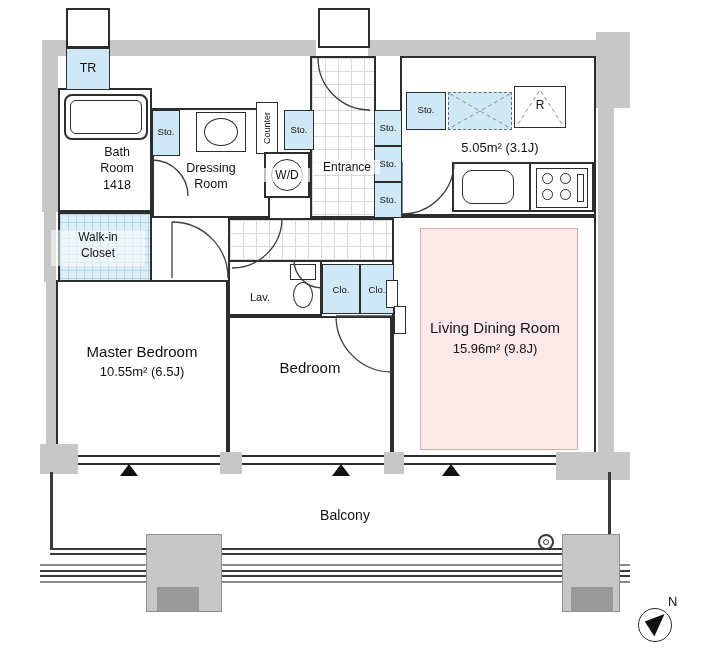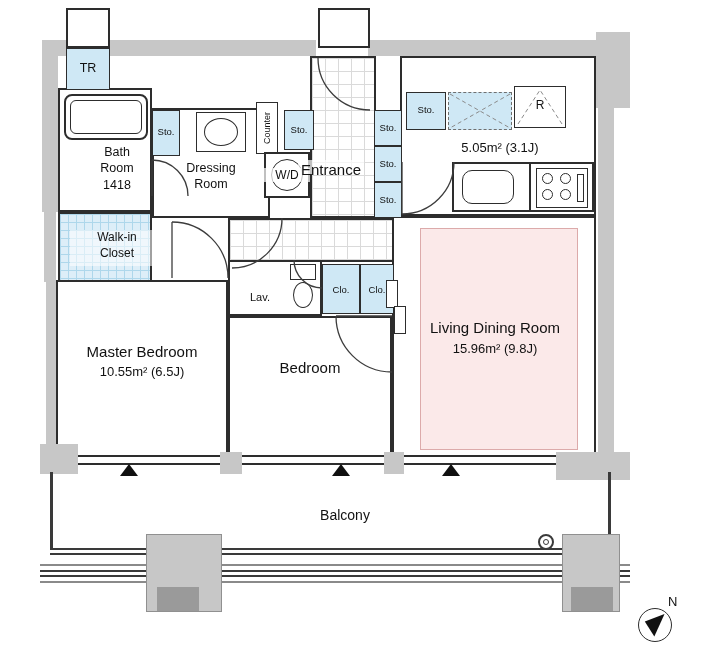--- a/index.html
+++ b/index.html
@@ -170,31 +170,31 @@
   <div class="abs lbl small" style="left:66px;top:60px;width:44px;height:16px">TR</div>
   <div class="abs lbl small" style="left:70px;top:144px;width:94px;height:56px">
     <div>Bath</div>
     <div>Room</div>
     <div>1418</div>
   </div>
   <div class="abs lbl small" style="left:152px;top:160px;width:118px;height:36px">
     <div>Dressing</div>
     <div>Room</div>
   </div>
-  <div class="abs lbl" style="left:70px;top:230px;width:94px;height:36px;font-size:12px;background:rgba(255,255,255,.55)">
+  <div class="abs lbl" style="left:51px;top:230px;width:94px;height:36px;font-size:12px;background:rgba(255,255,255,.55)">
     <div>Walk-in</div>
     <div>Closet</div>
   </div>
   <div class="abs lbl tiny" style="left:152px;top:126px;width:28px;height:12px">Sto.</div>
   <div class="abs lbl tiny" style="left:284px;top:124px;width:30px;height:12px">Sto.</div>
   <div class="abs lbl tiny" style="left:374px;top:122px;width:28px;height:12px">Sto.</div>
   <div class="abs lbl tiny" style="left:374px;top:158px;width:28px;height:12px">Sto.</div>
   <div class="abs lbl tiny" style="left:374px;top:194px;width:28px;height:12px">Sto.</div>
   <div class="abs lbl tiny" style="left:406px;top:104px;width:40px;height:12px">Sto.</div>
-  <div class="abs lbl" style="left:298px;top:160px;width:66px;height:14px;font-size:15px;background:rgba(255,255,255,.7)">Entrance</div>
+  <div class="abs lbl" style="left:314px;top:160px;width:66px;height:14px;font-size:12px;background:rgba(255,255,255,.7)">Entrance</div>
   <div class="abs lbl area" style="left:410px;top:140px;width:180px;height:16px">5.05m² (3.1J)</div>
   <div class="abs lbl" style="left:514px;top:98px;width:52px;height:18px;font-size:12px">R</div>
   <div class="abs lbl" style="left:228px;top:290px;width:64px;height:14px;font-size:11px">Lav.</div>
   <div class="abs lbl tiny" style="left:322px;top:284px;width:38px;height:13px">Clo.</div>
   <div class="abs lbl tiny" style="left:360px;top:284px;width:34px;height:13px">Clo.</div>
   <div class="abs lbl name" style="left:56px;top:342px;width:172px;height:18px">Master Bedroom</div>
   <div class="abs lbl area" style="left:56px;top:364px;width:172px;height:16px">10.55m² (6.5J)</div>
   <div class="abs lbl name" style="left:228px;top:358px;width:164px;height:18px">Bedroom</div>
   <div class="abs lbl name" style="left:400px;top:318px;width:190px;height:18px">Living Dining Room</div>
   <div class="abs lbl area" style="left:400px;top:341px;width:190px;height:16px">15.96m² (9.8J)</div>

